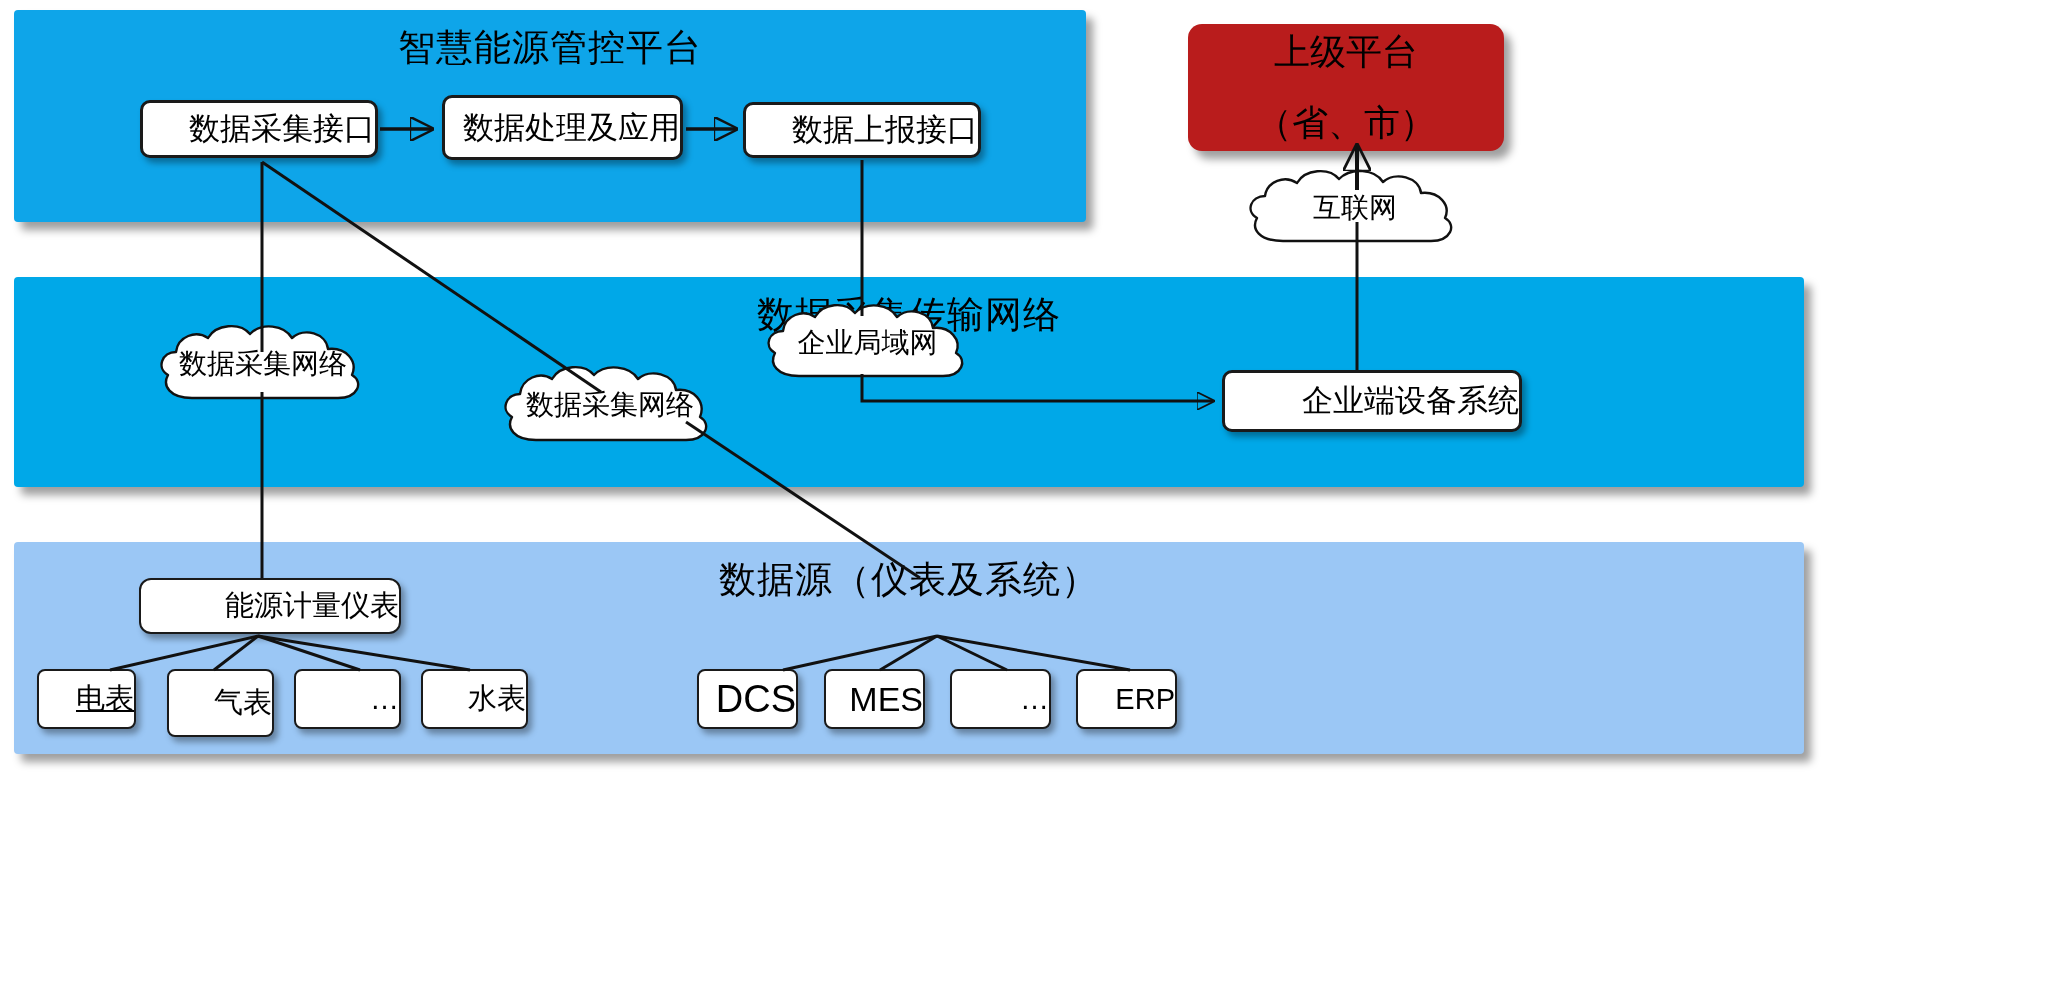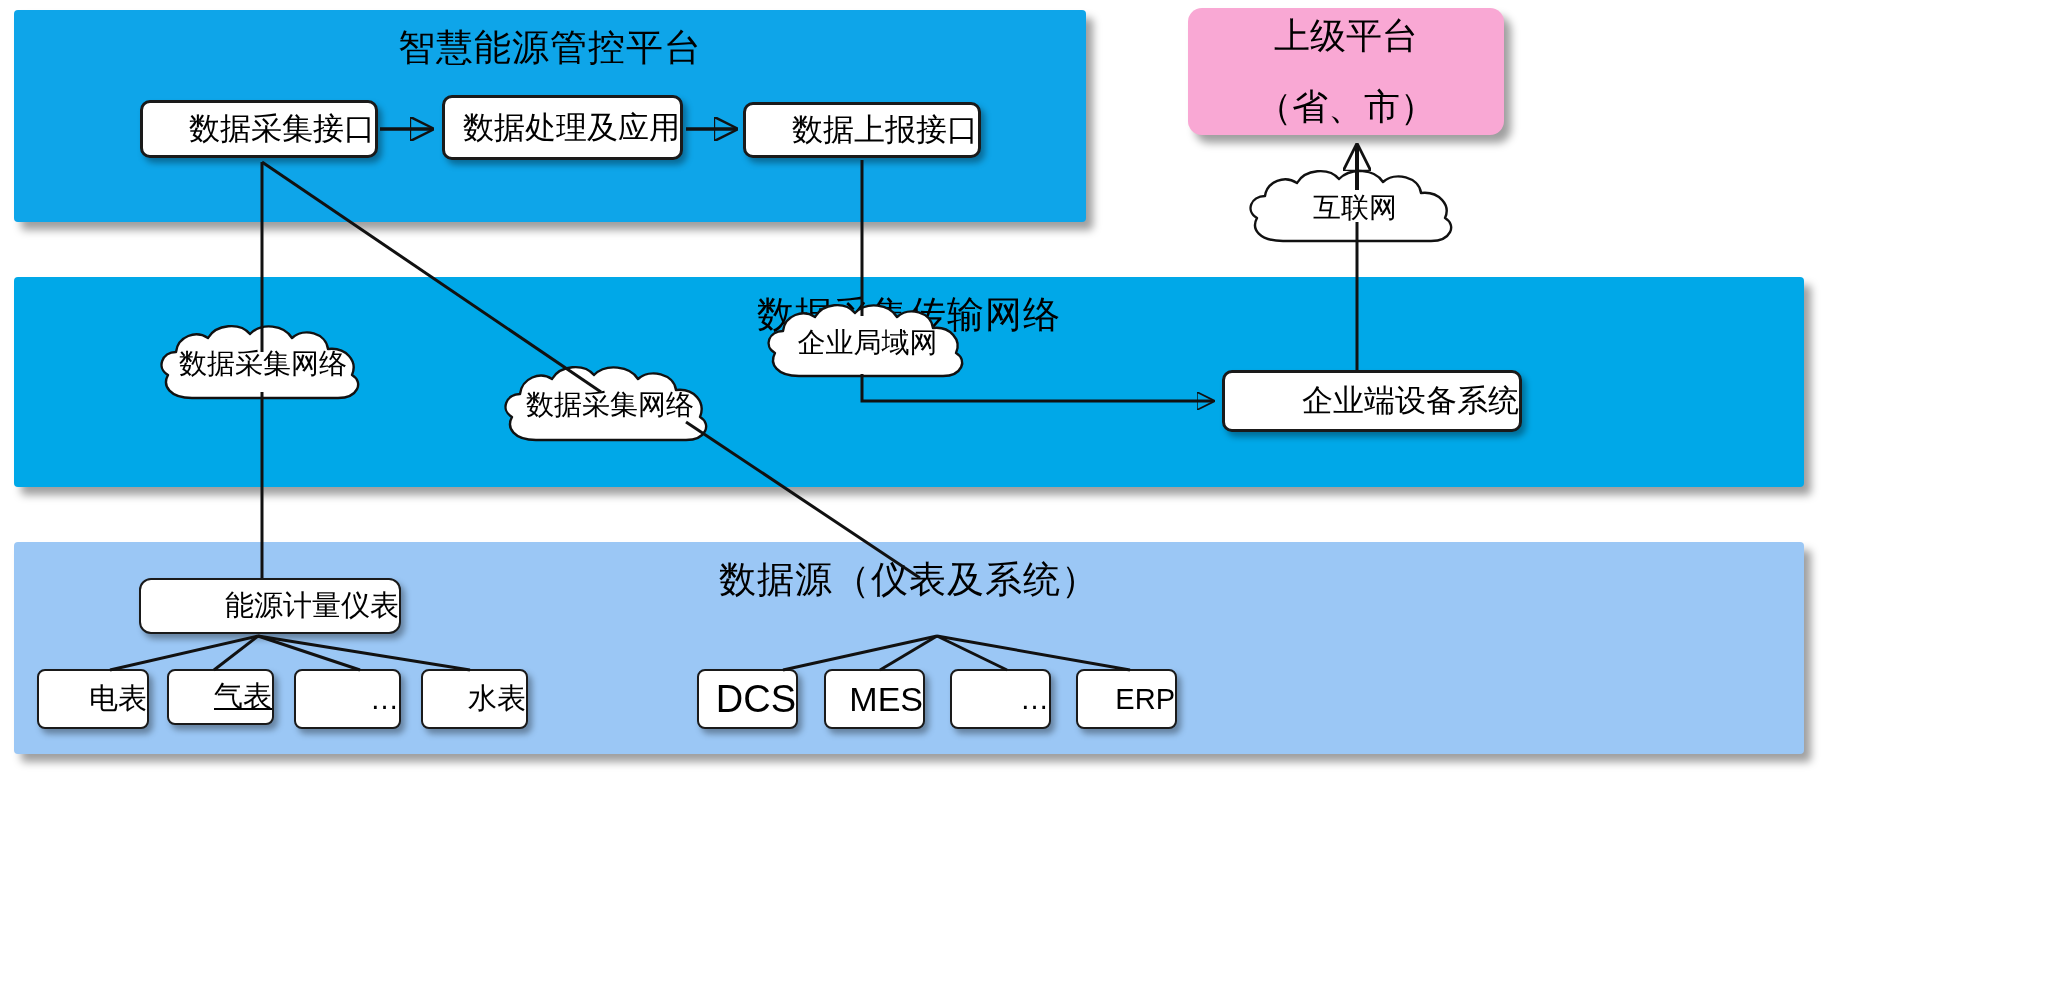--- a/index.html
+++ b/index.html
@@ -48,28 +48,29 @@
     text-align: center;
     white-space: nowrap;
   }
   .node.soft { border-width: 2px; border-radius: 12px; }
   .node.thin { border-width: 2px; border-radius: 8px; }
   .node-label { display: block; }
 
   
   .pinkbox {
     position: absolute;
-    background: #f9a8d4;
+    background: #b91c1c;
     border-radius: 14px;
     box-shadow: 7px 8px 9px rgba(0,0,0,0.38);
     display: flex;
     flex-direction: column;
     align-items: center;
     justify-content: center;
     color: #000;
+    margin-top: 16px;
   }
   .pinkbox .l1 { font-size: 36px; margin-bottom: 22px; }
   .pinkbox .l2 { font-size: 36px; }
 
   
   .cloud { position: absolute; }
   .cloud svg { display: block; width: 100%; height: 100%; }
   .cloud .cloud-text {
     position: absolute;
     left: 0; top: 0; width: 100%; height: 100%;
@@ -124,24 +125,24 @@
   </div>
 
   <div class="node" style="left:1222px; top:370px; width:300px; height:62px; font-size:31px;">
     <span class="node-label">企业端设备系统</span>
   </div>
 
   <div class="node soft" style="left:139px; top:578px; width:262px; height:56px; font-size:29px;">
     <span class="node-label">能源计量仪表</span>
   </div>
 
-  <div class="node thin" style="left:37px; top:669px; width:112px; height:60px; font-size:29px;">
+  <div class="node thin" style="left:37px; top:669px; width:99px; height:60px; font-size:29px;text-decoration:underline;">
     <span class="node-label">电表</span>
   </div>
-  <div class="node thin" style="left:167px; top:669px; width:107px; height:56px; font-size:29px;text-decoration:underline;">
+  <div class="node thin" style="left:167px; top:669px; width:107px; height:68px; font-size:29px;">
     <span class="node-label">气表</span>
   </div>
   <div class="node thin" style="left:294px; top:669px; width:107px; height:60px; font-size:29px;">
     <span class="node-label">…</span>
   </div>
   <div class="node thin" style="left:421px; top:669px; width:107px; height:60px; font-size:29px;">
     <span class="node-label">水表</span>
   </div>
 
 

